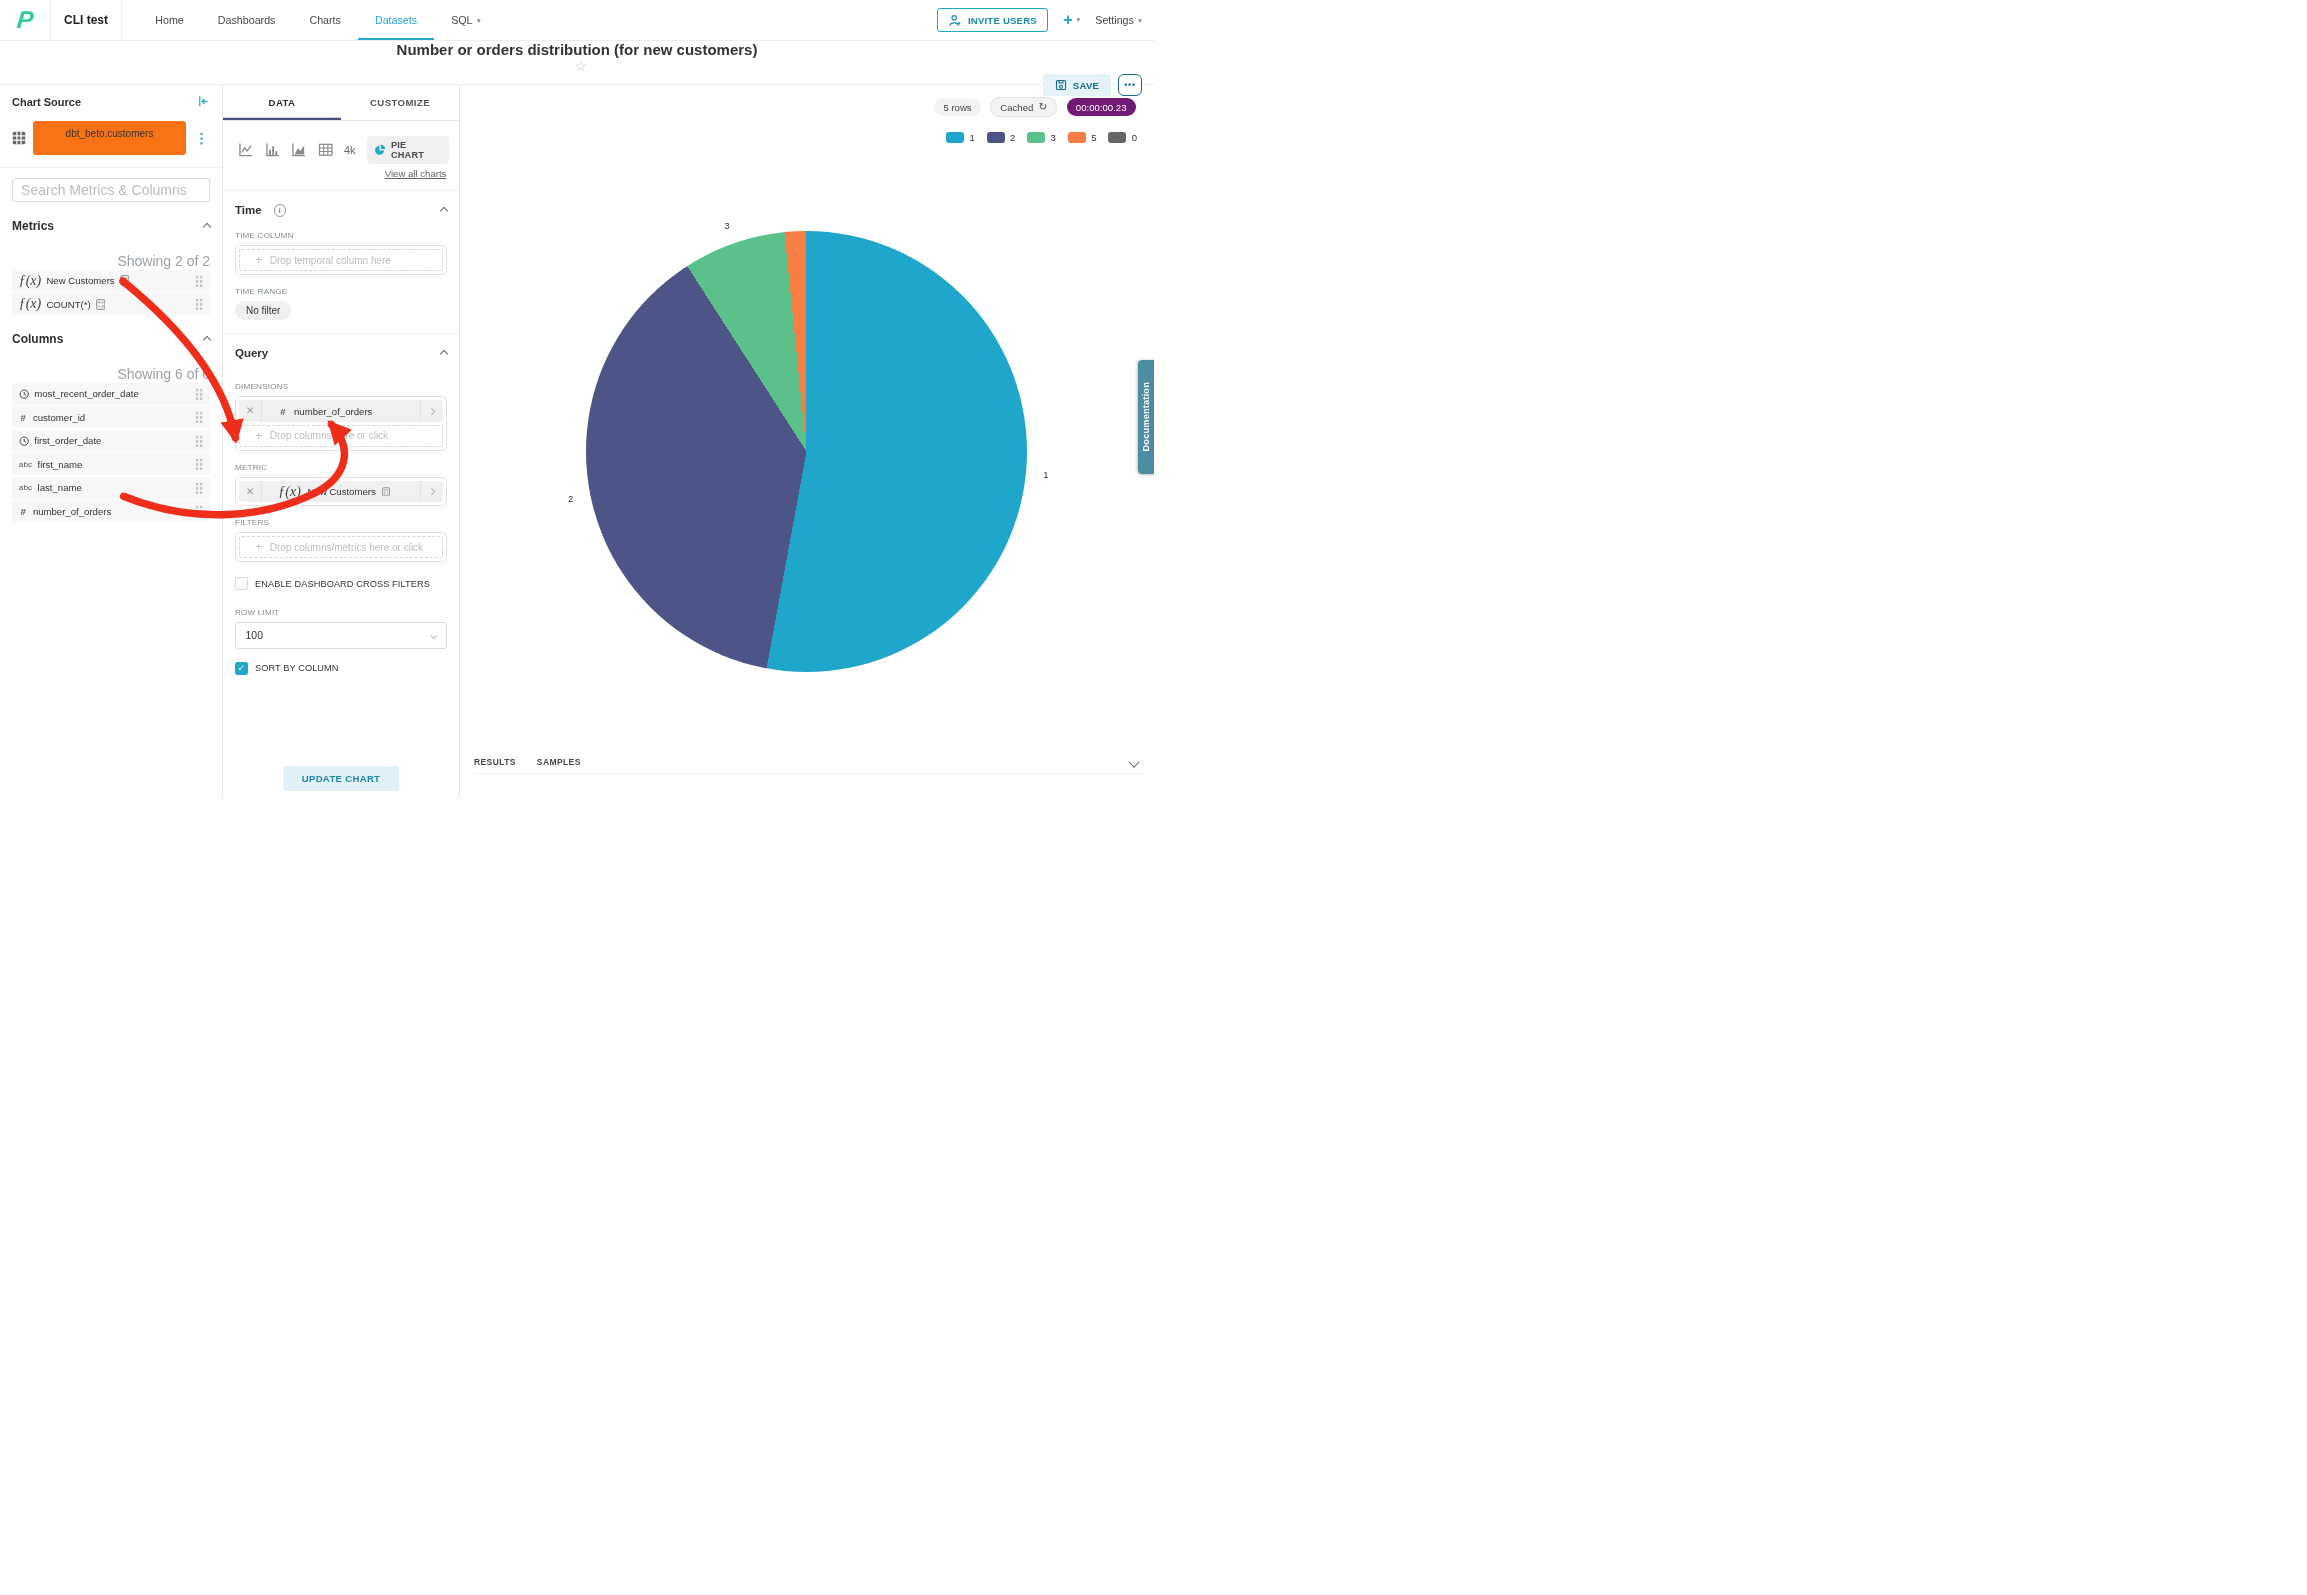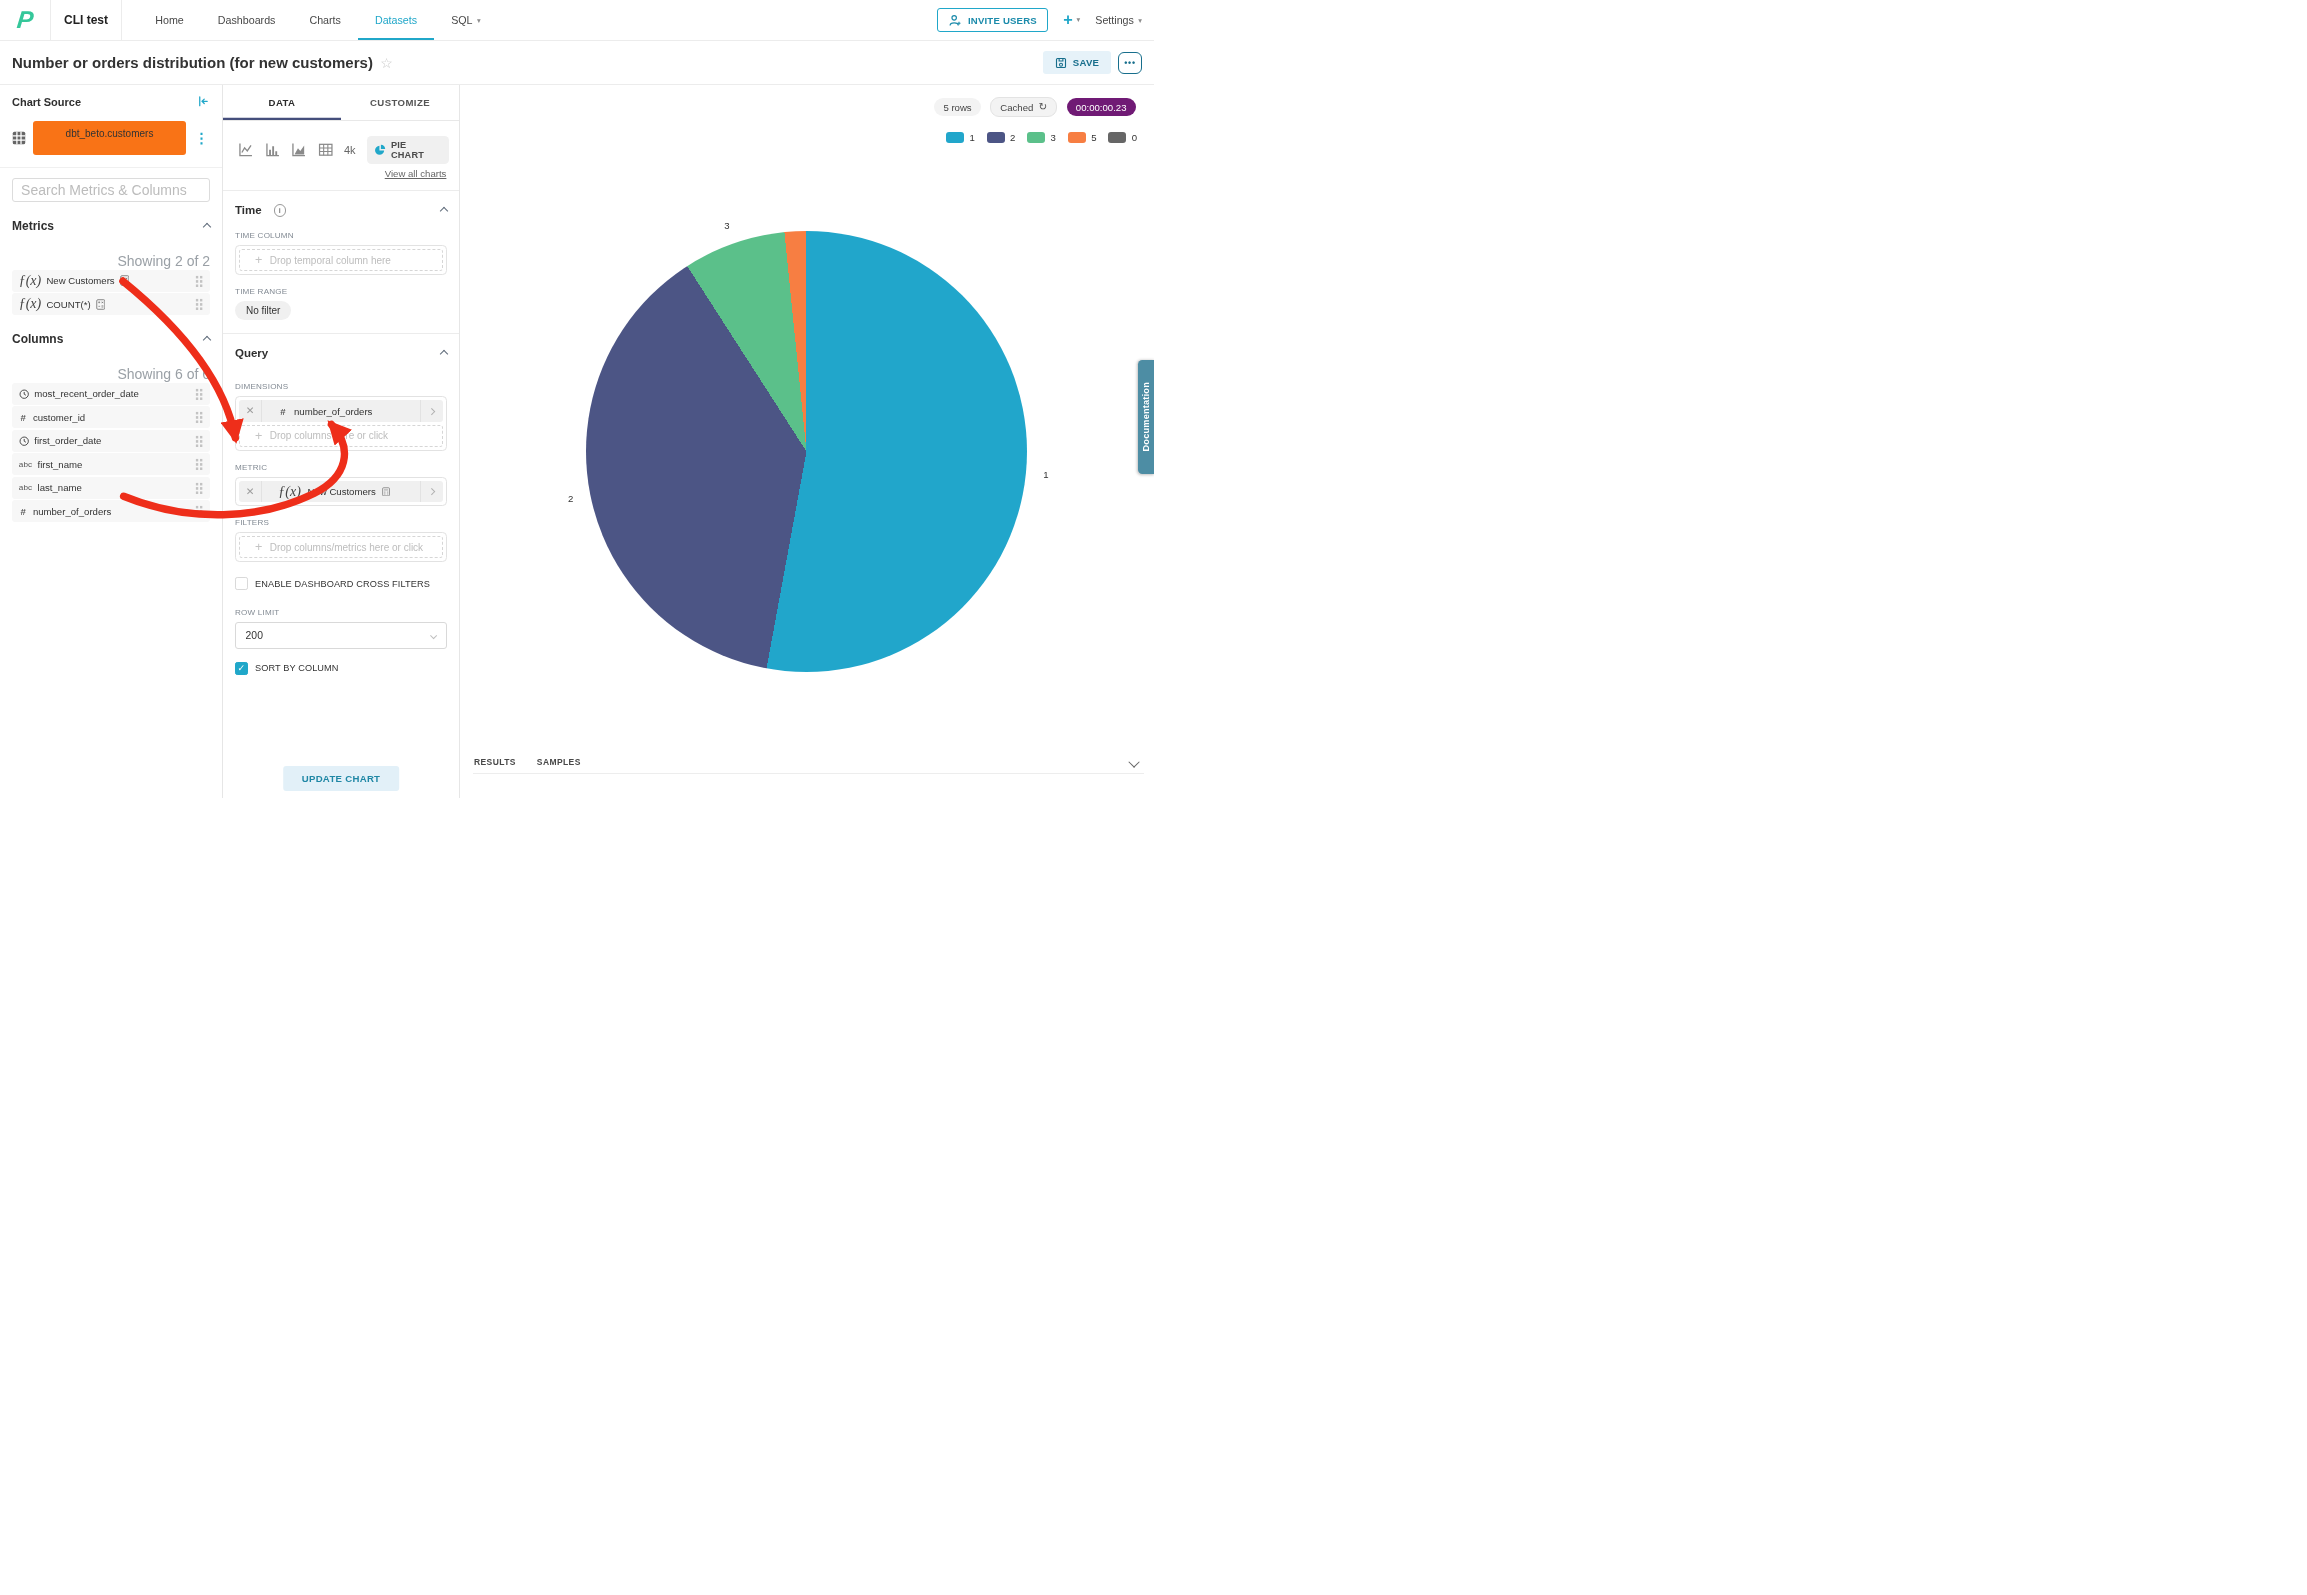--- a/index.html
+++ b/index.html
@@ -16,21 +16,21 @@
   .nav-item{display:flex;align-items:center;gap:4.4px;padding:0 17px;font-size:10.7px;color:#484848;cursor:pointer;box-sizing:border-box;}
   .nav-item.active{color:#20a7c9;border-bottom:2.2px solid #20a7c9;padding-top:2.2px;}
   .caret{font-size:7.4px;color:#8d8d8d;}
   .nav-right{margin-left:auto;display:flex;align-items:center;gap:15px;padding-right:12px;}
   .invite-btn{display:flex;align-items:center;gap:6.7px;border:1.1px solid #20a7c9;border-radius:3px;
               padding:4.4px 10.4px;color:#1b8bab;font-weight:700;font-size:9.6px;letter-spacing:0.2px;background:#fff;cursor:pointer;}
   .plus-menu{display:flex;align-items:center;gap:3.7px;cursor:pointer;}
   .plus-glyph{color:#20a7c9;font-size:16.3px;font-weight:700;line-height:13.3px;}
   .settings-menu{display:flex;align-items:center;gap:4.4px;font-size:10.7px;color:#484848;cursor:pointer;}
   
-  .titlebar{height:44px;display:flex;align-items:center;padding:0 12px;border-bottom:0.7px solid #ececec;box-sizing:border-box;}
+  .titlebar{height:44px;display:flex;align-items:center;padding:0 12px;border-bottom:0.7px solid #ececec;box-sizing:border-box;flex-direction:column;}
   .page-title{font-size:15px;font-weight:700;color:#333;}
   .fav-star{font-size:14px;color:#c8c8c8;margin-left:7.4px;cursor:pointer;}
   .title-right{margin-left:auto;display:flex;align-items:center;gap:6.7px;}
   .save-btn{display:flex;align-items:center;gap:6px;background:#e6f2f9;border:none;border-radius:3px;
             padding:5.2px 12px;color:#176e8c;font-weight:700;font-size:9.6px;letter-spacing:0.3px;cursor:pointer;}
   .more-btn{width:24px;height:22px;border:1.1px solid #176e8c;border-radius:6px;background:#fff;color:#176e8c;
             font-size:9px;font-weight:700;letter-spacing:0.7px;display:flex;align-items:center;justify-content:center;cursor:pointer;}
   
   .content{display:flex;height:713px;}
   .left-panel{width:223px;box-sizing:border-box;border-right:0.7px solid #e6e6e6;padding:9px 12px 0;position:relative;}
@@ -393,21 +393,21 @@
           </div>
         </div>
 
         <div class="check-row">
           <span class="cb"></span>
           <span>ENABLE DASHBOARD CROSS FILTERS</span>
         </div>
 
         <div class="lbl" style="margin-top:18px;">ROW LIMIT</div>
         <div class="select">
-          <span>200</span>
+          <span>100</span>
           <span class="chev down sm"></span>
         </div>
 
         <div class="check-row sort">
           <span class="cb checked">✓</span>
           <span>SORT BY COLUMN</span>
         </div>
       </div>
 
       <button class="update-btn">UPDATE CHART</button>

